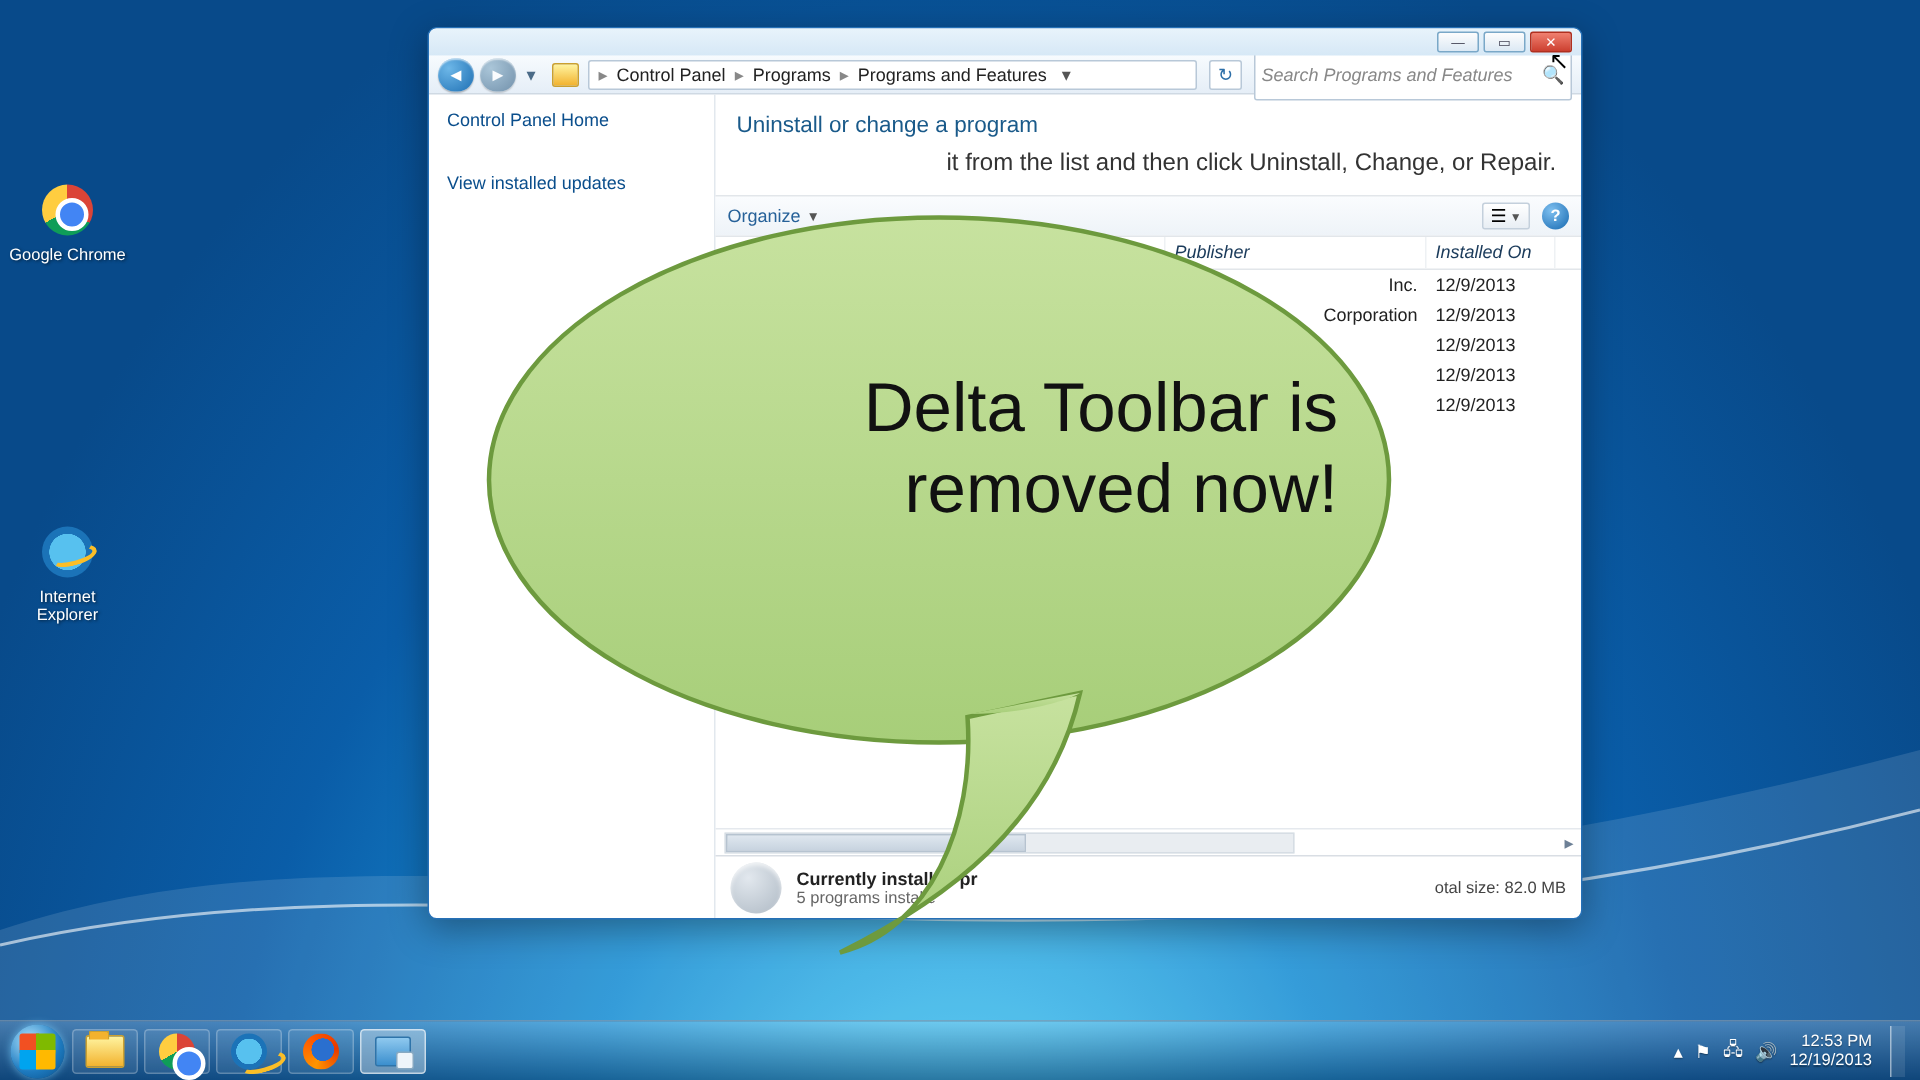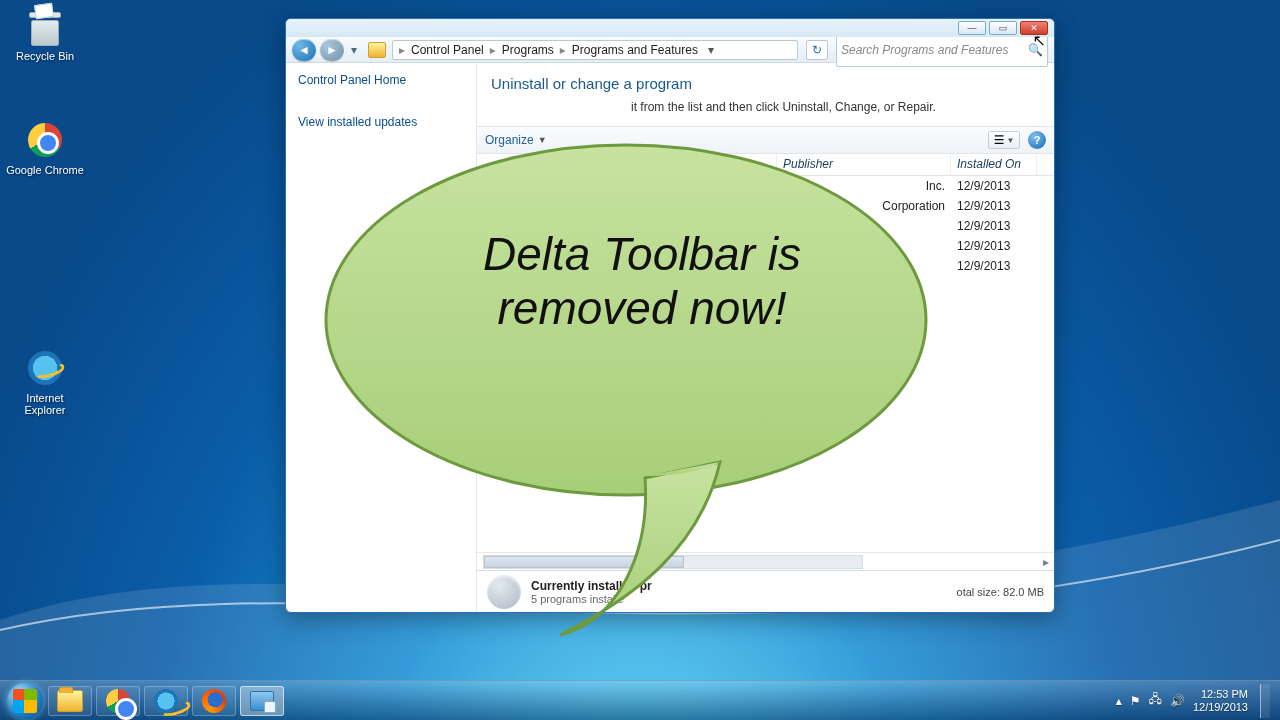--- a/index.html
+++ b/index.html
@@ -52,21 +52,21 @@
 
 .body { flex:1; display:flex; min-height:0; }
 .leftpane { width:190px; padding:10px 12px; }
 .leftpane .home { color:#0a4e8c; font-size:12px; margin-bottom:28px; }
 .leftpane .link { color:#0a4e8c; font-size:12px; margin:8px 0; display:flex; gap:6px; align-items:flex-start; }
 .leftpane .shield { width:14px; height:14px; flex-shrink:0; }
 
 .mainpane { flex:1; display:flex; flex-direction:column; border-left:1px solid #e2e8ee; }
 .mpad { padding:12px 14px 0 14px; }
 .heading { color:#1a5a8a; font-size:15px; margin-bottom:8px; }
-.sub { color:#333; font-size:12px; margin-bottom:12px; }
+.sub { color:#333; font-size:16px; margin-bottom:12px; }
 .toolbar { height:28px; border-top:1px solid #e2e6ea; border-bottom:1px solid #e2e6ea; background:linear-gradient(#fafcfe,#eef3f8); display:flex; align-items:center; padding:0 8px; }
 .toolbar .org { color:#266199; font-size:12px; }
 .toolbar .tri { margin-left:4px; color:#555; font-size:9px;}
 .toolbar .right { margin-left:auto; display:flex; align-items:center; gap:8px; }
 .viewsbtn { width:32px; height:18px; border:1px solid #c4d0dc; border-radius:2px; background:linear-gradient(#fff,#e8eef4); display:flex; align-items:center; justify-content:center; gap:2px; }
 .help { width:18px; height:18px; border-radius:50%; background:radial-gradient(circle at 35% 30%, #7ec0f0, #1668b0); color:#fff; display:flex; align-items:center; justify-content:center; font-weight:bold; font-size:11px; }
 
 .listhdr { display:flex; height:22px; border-bottom:1px solid #e2e6ea; font-size:12px; color:#1a3a5a; }
 .listhdr > div { border-right:1px solid #eef1f4; padding:3px 6px;font-style:italic; }
 .col-name { width:300px; }
@@ -82,21 +82,21 @@
 
 .statusbar { height:42px; border-top:1px solid #d9dee4; display:flex; align-items:center; padding:4px 10px; gap:10px; }
 .statusbar .dicon { width:34px; height:34px; border-radius:50%; background:radial-gradient(circle at 35% 30%, #e2e8ee, #aeb9c4); box-shadow:inset 0 2px 3px rgba(255,255,255,.7);}
 .statusbar .line1 { font-weight:600; color:#222; }
 .statusbar .line2 { color:#666; font-size:11px; }
 .statusbar .size { margin-left:auto; color:#444; font-size:11px; }
 
 
 .bubble { position:absolute; top:130px; left:300px; width:652px; height:510px; pointer-events:none; }
 .bubble svg { width:100%; height:100%; }
-.bubble .txt { position:absolute; top:97px; left:92px; width:500px; text-align:center; font-size:46px; color:#111; line-height:1.18;font-style:italic; }
+.bubble .txt { position:absolute; top:114px; left:92px; width:500px; text-align:right; font-size:46px; color:#111; line-height:1.18; }
 
 
 .taskbar { position:absolute; bottom:0; left:0; width:100%; height:40px;
   background:linear-gradient(rgba(255,255,255,.25), rgba(20,60,100,.55));
   border-top:1px solid rgba(255,255,255,.35);
   display:flex; align-items:center; padding:0 4px; }
 .start { width:42px; height:38px; display:flex; align-items:center; justify-content:center; }
 .tbicon { width:44px; height:30px; margin:0 2px; border:1px solid rgba(255,255,255,.25); border-radius:3px; display:flex; align-items:center; justify-content:center; background:rgba(255,255,255,.08);}
 .tbicon.active { background:rgba(255,255,255,.35); border-color:rgba(255,255,255,.6);}
 .tray { margin-left:auto; display:flex; align-items:center; gap:8px; color:#fff; font-size:11px; padding-right:6px; text-shadow:0 1px 1px rgba(0,0,0,.4);}
@@ -129,30 +129,20 @@
 <body>
 
 <div class="swoosh">
 <svg viewBox="0 0 1280 220" preserveAspectRatio="none">
       <path d="M0,160 C300,60 600,220 1280,40 L1280,220 L0,220 Z" fill="rgba(255,255,255,.12)"></path>
       <path d="M0,170 C350,90 700,230 1280,80" stroke="rgba(255,255,255,.6)" stroke-width="2" fill="none"></path>
     </svg>
 </div>
 
 <div class="desktop">
-  <div class="desktop-icon di-recycle">
-    <div class="ic">
-        <div class="g-recycle">
-          <div class="lid"></div>
-          <div class="paper"></div>
-          <div class="bin"></div>
-        </div>
-      </div>
-    <div>Recycle Bin</div>
-  </div>
   <div class="desktop-icon di-chrome">
     <div class="ic">
         <div class="g-chrome"></div>
       </div>
     <div>Google Chrome</div>
   </div>
   <div class="desktop-icon di-ie">
     <div class="ic">
         <div class="g-ie"></div>
       </div>

